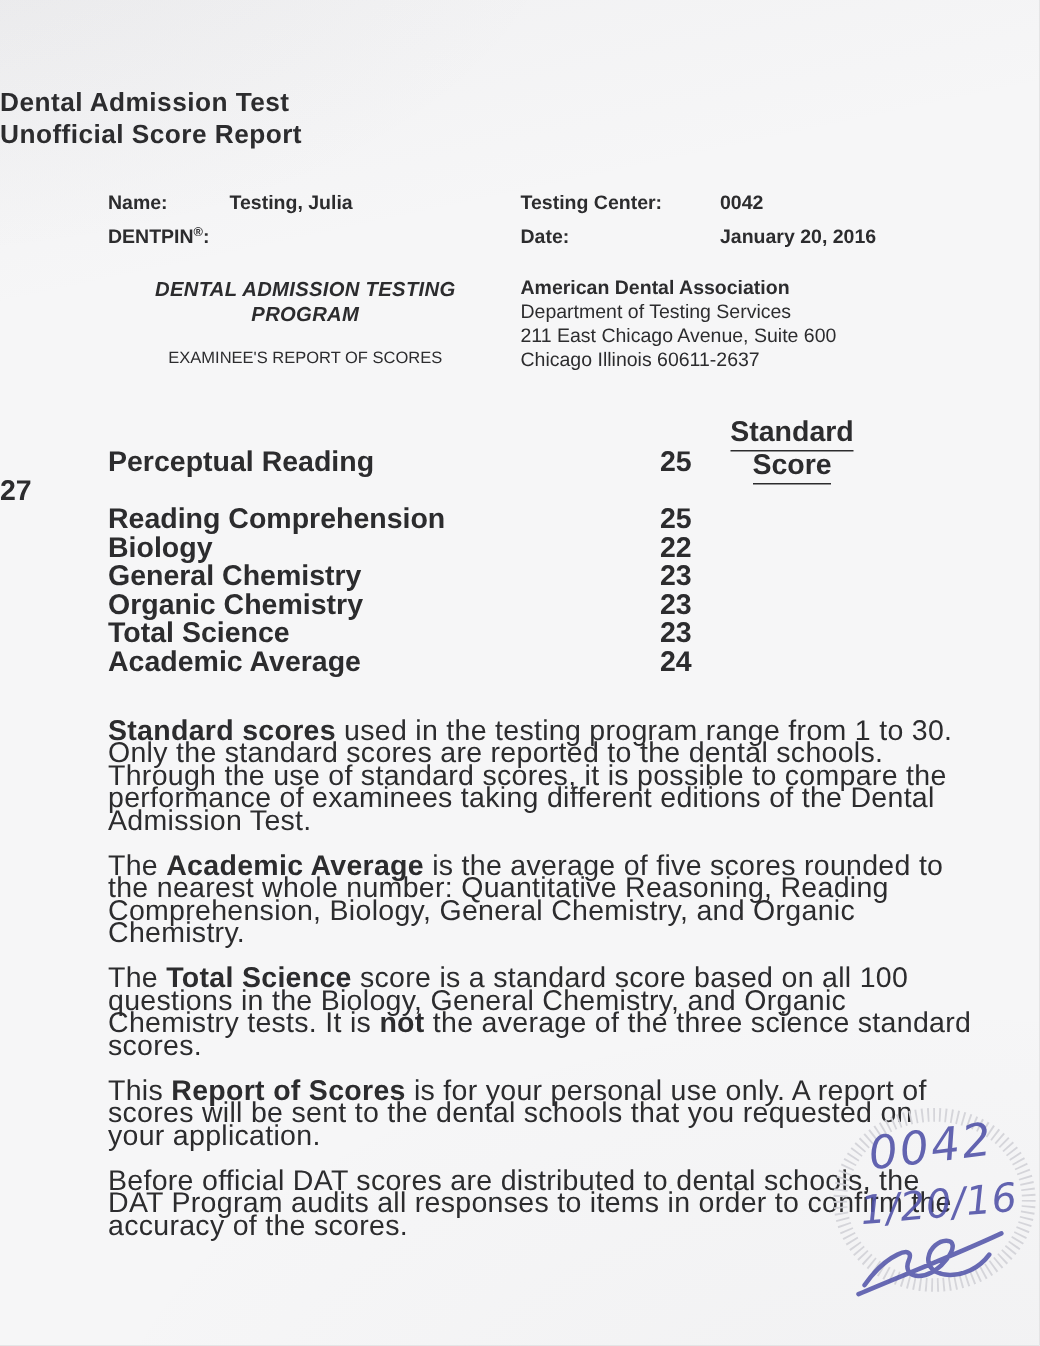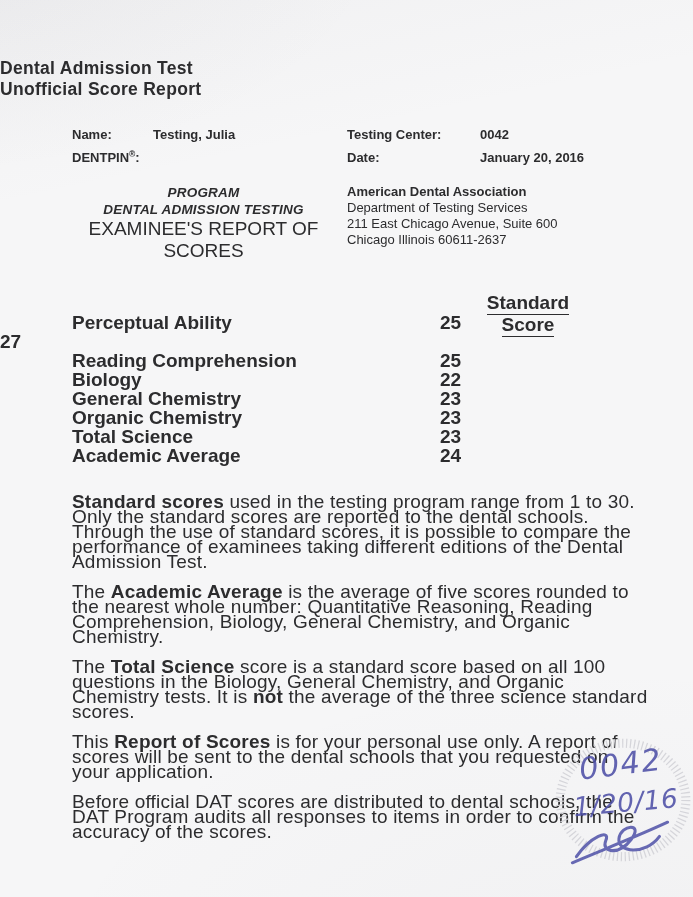--- a/index.html
+++ b/index.html
@@ -23,21 +23,21 @@
   .info { margin:27px 0 0 72px; font-size:13px; font-weight:700; }
   .info-row { height:21.5px; white-space:nowrap; }
   .info .c1 { display:inline-block; width:81px; }
   .info .c2 { display:inline-block; width:194px; }
   .info .c3 { display:inline-block; width:133px; }
   .info sup { font-size:8.5px; }
 
   .section2 { display:flex; margin:14px 0 0 72px; font-size:13px; }
   .prog-col { width:263px; text-align:center; }
   .prog-title { font-weight:700; font-style:italic; font-size:13.5px; line-height:17px; letter-spacing:.2px; }
-  .prog-sub { margin-top:0; font-size:19px; }
+  .prog-sub { margin-top:15px; font-size:11px; }
   .org-col { margin-left:12px; line-height:16px; }
   .org-name { font-weight:700; }
 
   .scores { margin-top:30px; font-size:19px; font-weight:700; }
   .score-head { margin-left:458px; width:140px; text-align:center; height:20px; }
   .underl { border-bottom:1.6px solid #2c2c2e; padding-bottom:1px; }
   .score-row { display:flex; height:19px; align-items:baseline; }
   .score-label { margin-left:72px; width:368px; }
   .score-value { width:140px; }
 
@@ -63,38 +63,38 @@
       <span class="c1">Name:</span><span class="c2">Testing, Julia</span><span class="c3">Testing Center:</span><span class="c4">0042</span>
     </div>
     <div class="info-row">
       <span class="c1"><span>DENTPIN</span><sup>®</sup><span>:</span></span><span class="c2"></span><span class="c3">Date:</span><span class="c4">January 20, 2016</span>
     </div>
   </div>
 
   <div class="section2">
     <div class="prog-col">
       <div class="prog-title">
+        <div>DENTAL ADMISSION TESTING</div>
         <div>PROGRAM</div>
-        <div>DENTAL ADMISSION TESTING</div>
       </div>
       <div class="prog-sub">EXAMINEE'S REPORT OF SCORES</div>
     </div>
     <div class="org-col">
       <div class="org-name">American Dental Association</div>
       <div>Department of Testing Services</div>
       <div>211 East Chicago Avenue, Suite 600</div>
       <div>Chicago Illinois 60611-2637</div>
     </div>
   </div>
 
   <div class="scores">
     <div class="score-head"><span class="underl">Standard Score</span></div>
 
     <div class="score-row">
-      <span class="score-label">Perceptual Ability</span>
+      <span class="score-label">Perceptual Reading</span>
         <span class="score-value">25</span>
     </div>
     <div class="score-row">
         <span class="score-value">27</span>
     </div>
     <div class="score-row">
       <span class="score-label">Reading Comprehension</span>
         <span class="score-value">25</span>
     </div>
     <div class="score-row">

